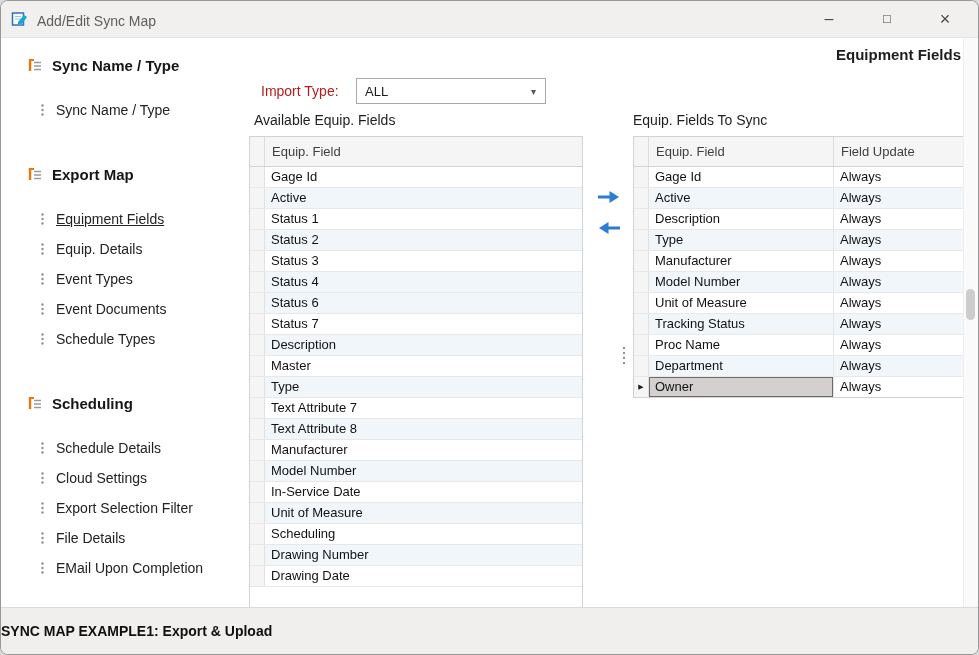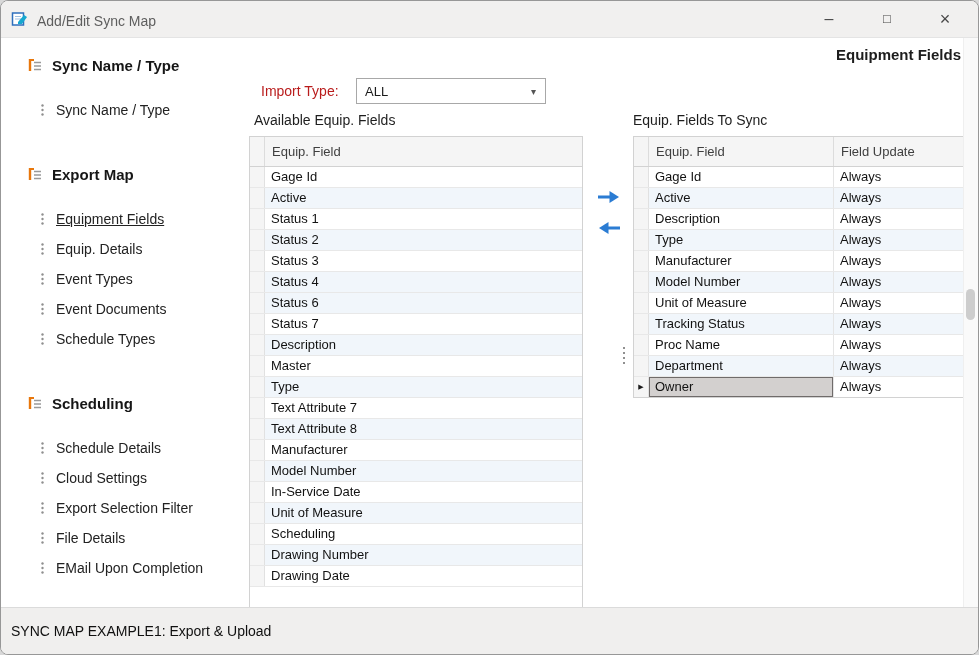--- a/index.html
+++ b/index.html
@@ -55,21 +55,21 @@
   .arrow-btn{position:absolute;left:346px;width:28px;height:18px;padding:0;border:none;background:transparent;cursor:pointer;}
   .arrow-right{top:151px;}
   .arrow-left{top:182px;}
   .grip{position:absolute;left:374px;top:309px;display:flex;flex-direction:column;gap:3px;cursor:row-resize;}
   .grip span{width:2px;height:2px;background:#6b6b6b;border-radius:1px;}
   
   .scrollbar{position:absolute;right:0;top:37px;bottom:47px;width:14px;background:#fafafa;border-left:1px solid #efefef;}
   .scroll-thumb{position:absolute;left:2px;top:251px;width:9px;height:31px;background:#cdcdcd;border-radius:5px;cursor:pointer;}
   
   .footer{position:absolute;left:0;right:0;bottom:0;height:46px;background:#f0efee;border-top:1px solid #dbdbdb;}
-  .status{position:absolute;left:10px;top:0;line-height:46px;font-weight:normal;font-size:14px;color:#101010;white-space:nowrap;}
+  .status{position:absolute;left:0;top:0;line-height:46px;font-weight:bold;font-size:14px;color:#101010;white-space:nowrap;}
   .btn{position:absolute;top:8px;width:93px;height:28px;box-sizing:border-box;background:#fff;border:1px solid #a8a8a8;border-radius:3px;font-size:14px;color:#101010;text-align:center;line-height:26px;cursor:pointer;font-family:inherit;padding:0;}
   .btn-ok{right:108px;}
   .btn-cancel{right:12px;}
 </style>
 </head>
 <body>
 
 <div class="window">
 
   <div class="titlebar">

